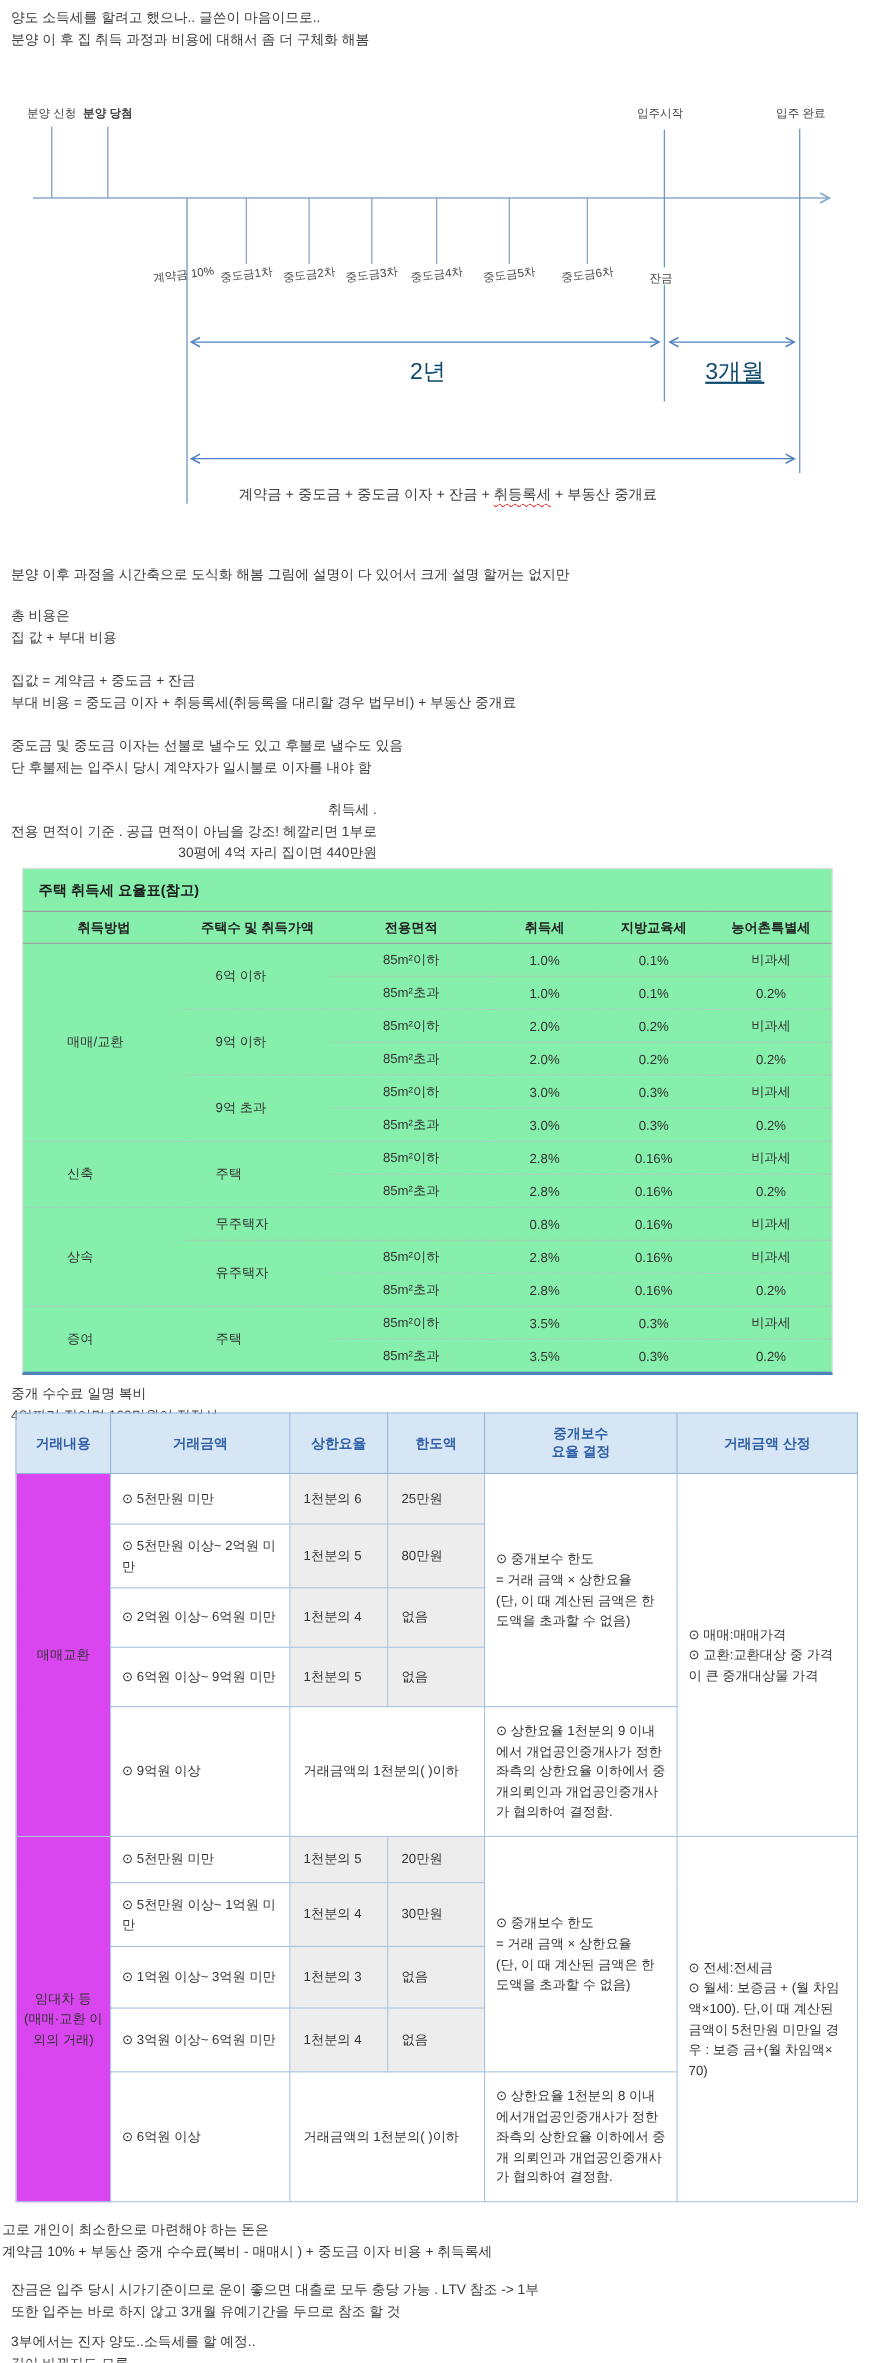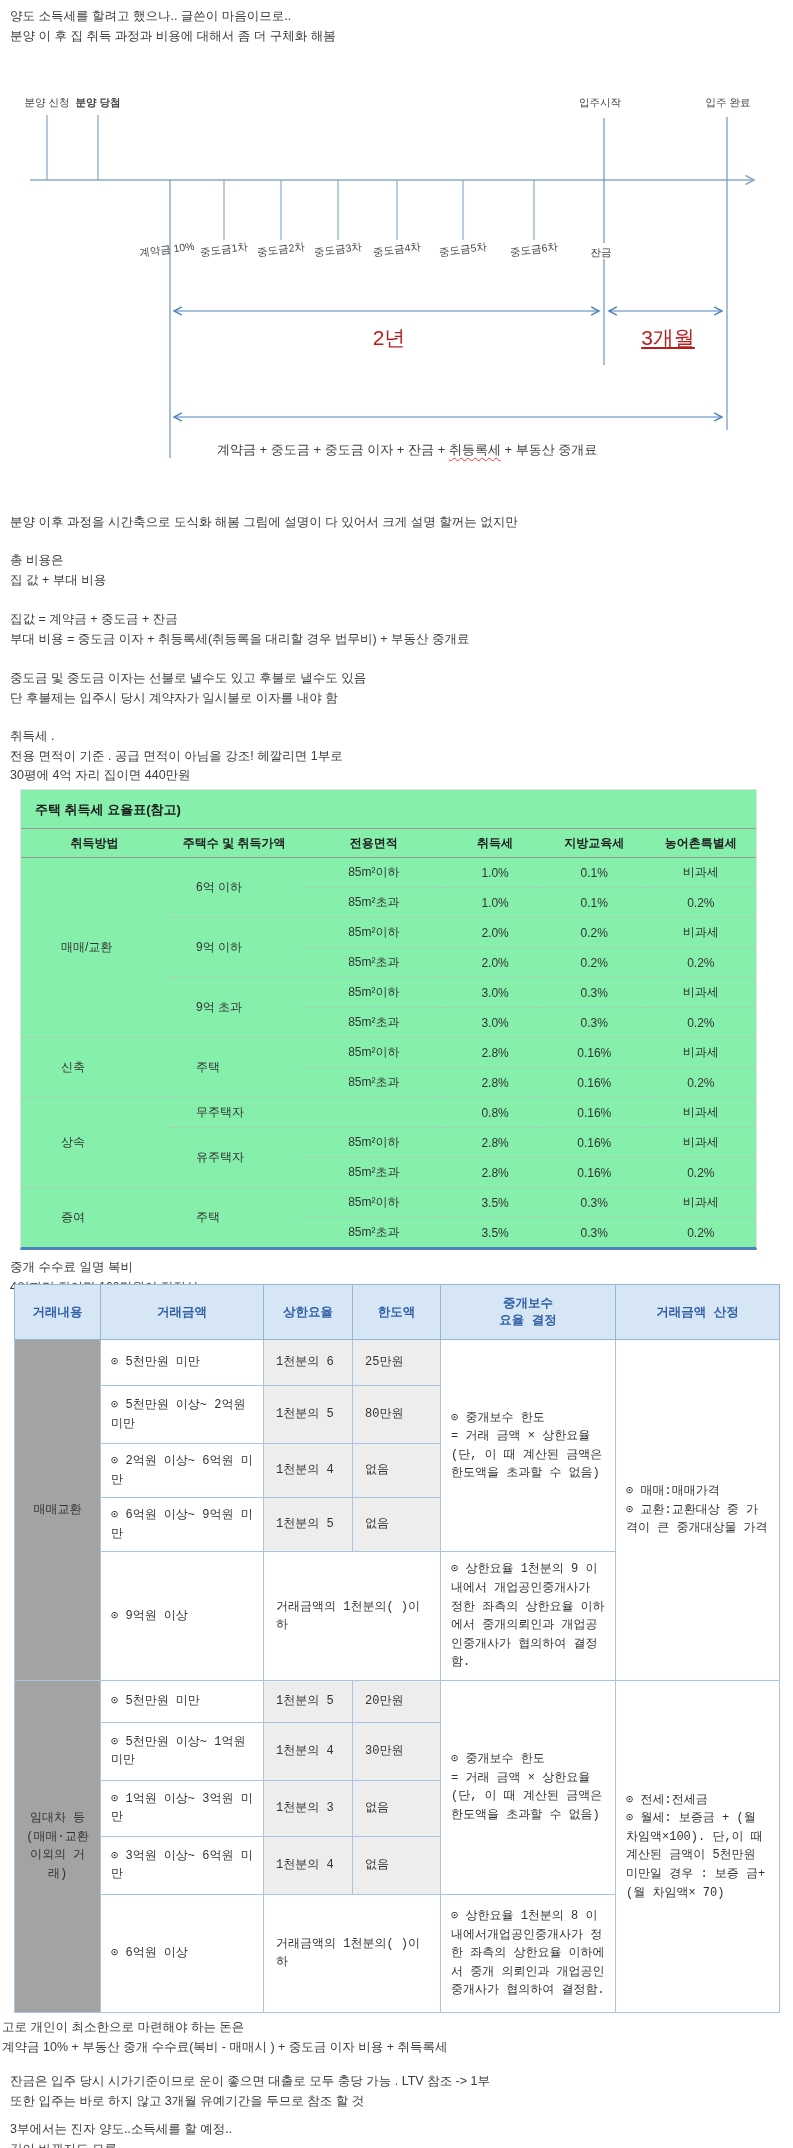--- a/index.html
+++ b/index.html
@@ -4,41 +4,41 @@
 <style>
   html,body{margin:0;padding:0;background:#fff;}
   body{font-family:"Liberation Sans","DejaVu Sans",sans-serif;color:#3b3b3b;}
   #page{position:relative;width:793px;height:2148px;background:#fff;overflow:hidden;}
   .txt{position:absolute;font-size:12.5px;line-height:19.5px;white-space:pre-line;color:#3b3b3b;}
   
   #tl-svg{position:absolute;left:0;top:60px;}
   .ev{position:absolute;top:96px;transform:translateX(-50%);font-size:10.5px;color:#444;white-space:nowrap;}
   .pay{position:absolute;top:243px;transform:translateX(-50%) rotate(-7deg);font-size:10.5px;color:#444;white-space:nowrap;}
   .pay2{position:absolute;top:246px;transform:translateX(-50%);font-size:10.5px;color:#444;white-space:nowrap;}
-  .big{position:absolute;top:324px;transform:translateX(-50%);font-size:21px;color:#b91c1c;white-space:nowrap;}
+  .big{position:absolute;top:324px;transform:translateX(-50%);font-size:21px;color:#0c4a6e;white-space:nowrap;}
   .formula{position:absolute;left:217px;top:441px;font-size:13px;color:#3d3d3d;white-space:nowrap;}
   .wavy{text-decoration:underline;text-decoration-style:wavy;text-decoration-color:#e34040;text-decoration-thickness:1px;text-underline-offset:3px;}
   
   #t1box{position:absolute;left:20px;top:789px;width:735px;background:#86efac;
          border:1px solid #e2e2e2;border-bottom:3px solid #4f81bd;}
   #t1box .t1title{font-size:13px;font-weight:bold;color:#1a1a1a;padding:11px 0 9px 14px;}
   table.t1{width:100%;border-collapse:collapse;table-layout:fixed;}
   table.t1 th{border-top:1px solid #999;border-bottom:1px solid #999;
               font-size:12px;font-weight:bold;color:#222;height:26px;text-align:center;}
   table.t1 td{border-top:1px dotted #bdbdbd;font-size:12px;color:#333;height:27px;text-align:center;vertical-align:middle;}
   table.t1 tbody tr:first-child td{border-top:none;}
   table.t1 td.m{ text-align:left;padding-left:40px;}
   table.t1 td.h{ text-align:left;padding-left:28px;}
   
-  table.t2{position:absolute;left:14px;top:1284px;width:765px;border-collapse:collapse;table-layout:fixed;font-family:Liberation Mono, monospace;}
+  table.t2{position:absolute;left:14px;top:1284px;width:765px;border-collapse:collapse;table-layout:fixed;}
   table.t2 th{background:#d7e6f5;color:#2f5fa7;font-size:12.5px;font-weight:bold;
               border:1px solid #93b6d9;height:52px;text-align:center;white-space:pre-line;}
   table.t2 td{border:1px solid #a9c4e0;font-size:12px;color:#333;vertical-align:middle;
               padding:8px 10px;line-height:1.55;background:#fff;}
-  table.t2 td.cat{background:#a3a3a3;text-align:center;white-space:pre-line;padding:8px 6px;}
+  table.t2 td.cat{background:#d946ef;text-align:center;white-space:pre-line;padding:8px 6px;}
   table.t2 td.amt{text-align:left;}
   table.t2 td.rate,table.t2 td.limit{background:#ededed;text-align:left;padding-left:12px;}
   table.t2 td.rule,table.t2 td.base{white-space:pre-line;text-align:left;}
   table.t2 td.merged{text-align:left;padding-left:12px;}
 </style>
 </head>
 <body>
 
 <div id="page">
 
@@ -98,21 +98,21 @@
 
   <div class="formula"><span>계약금 + 중도금 + 중도금 이자 + 잔금 + </span><span class="wavy">취등록세</span><span> + 부동산 중개료</span></div>
 
   <div class="txt" style="left:10px;top:513px;">분양 이후 과정을 시간축으로 도식화 해봄 그림에 설명이 다 있어서 크게 설명 할꺼는 없지만</div>
   <div class="txt" style="left:10px;top:551px;">총 비용은
 집 값 + 부대 비용</div>
   <div class="txt" style="left:10px;top:610px;">집값 = 계약금 + 중도금 + 잔금
 부대 비용 = 중도금 이자 + 취등록세(취등록을 대리할 경우 법무비)  + 부동산 중개료</div>
   <div class="txt" style="left:10px;top:669px;">중도금 및 중도금 이자는 선불로 낼수도 있고 후불로 낼수도 있음
 단 후불제는 입주시 당시 계약자가 일시불로 이자를 내야 함</div>
-  <div class="txt" style="left:10px;top:727px;">취득세 .
+  <div class="txt" style="left:10px;top:727px;text-align:right;">취득세 .
 전용 면적이 기준 . 공급 면적이 아님을 강조!  헤깔리면 1부로
 30평에 4억 자리 집이면 440만원</div>
 
   <div id="t1box">
     <div class="t1title">주택 취득세 요율표(참고)</div>
     <table class="t1">
       <colgroup>
           <col style="width:20%">
           <col style="width:18%">
           <col style="width:20%">

